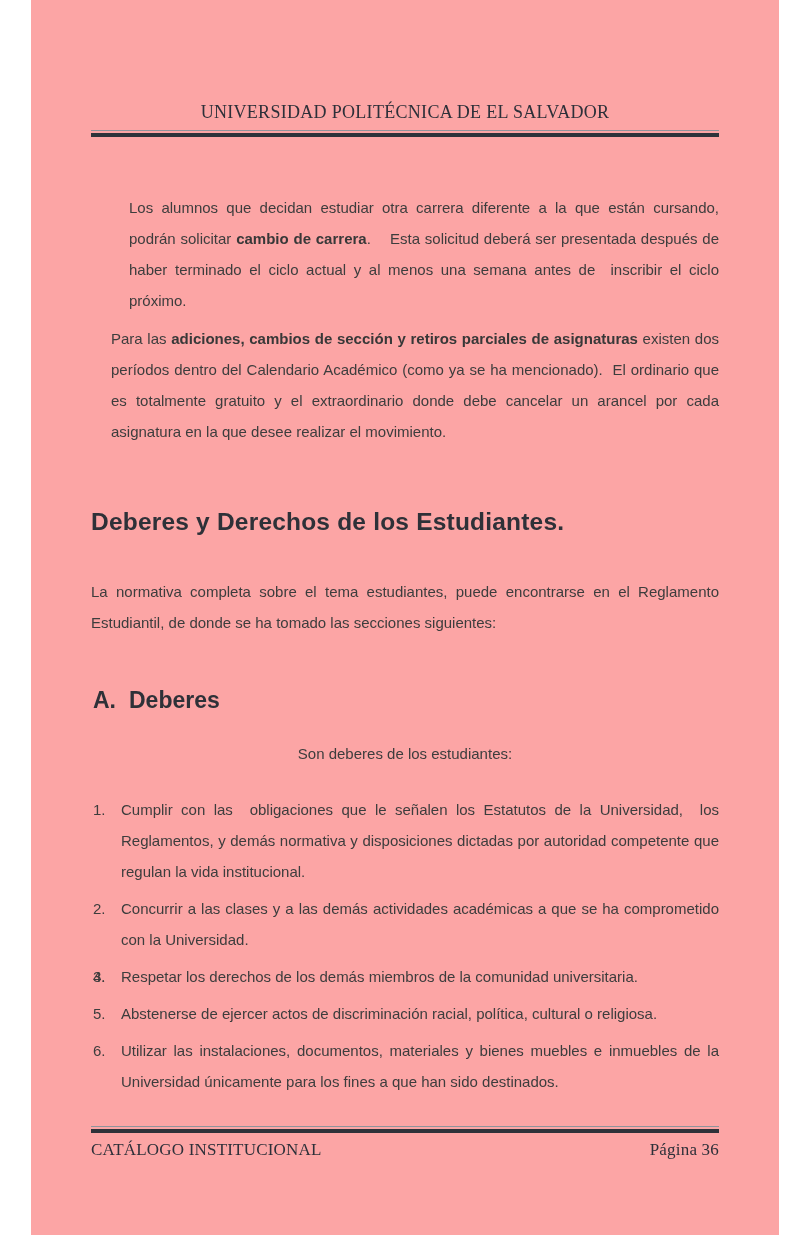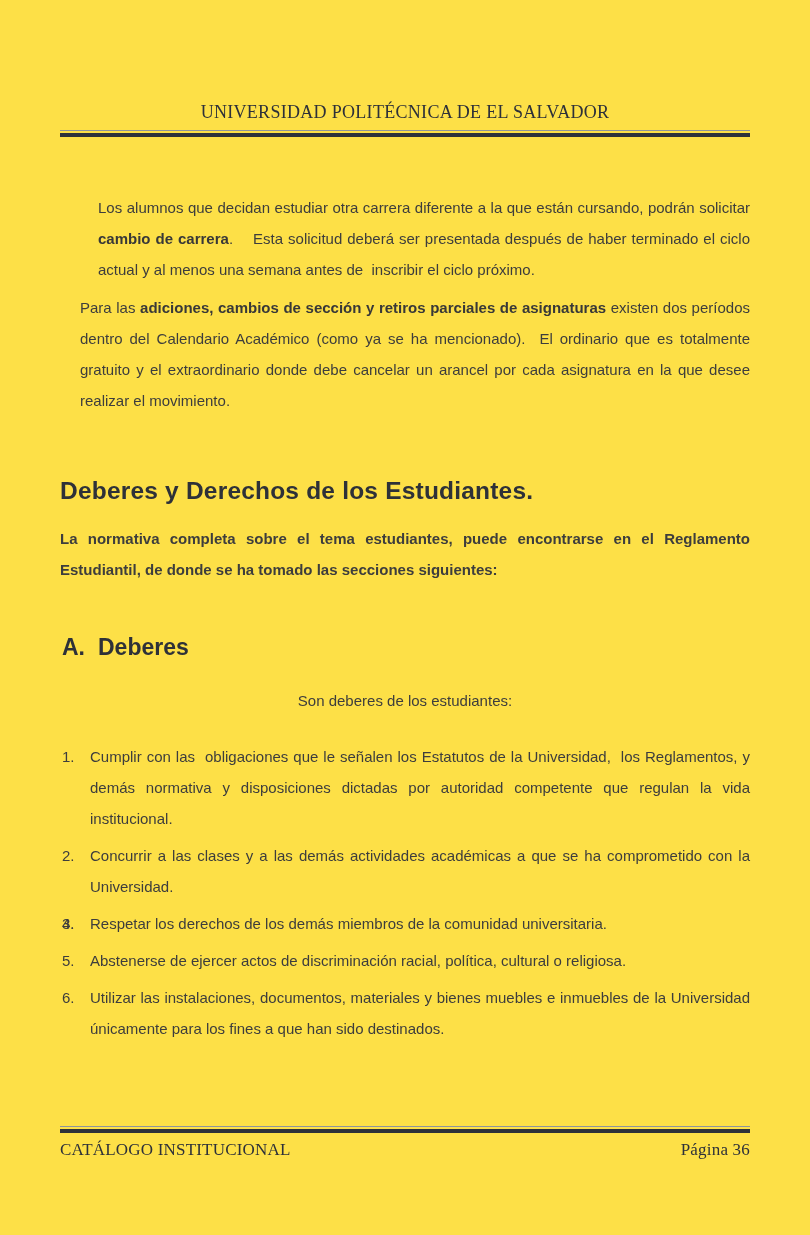--- a/index.html
+++ b/index.html
@@ -2,24 +2,24 @@
 <html lang="es"><head>
 <meta charset="utf-8">
 <style>
   html, body {
     margin: 0;
     padding: 0;
     background: #ffffff;
   }
   .page {
     position: relative;
-    width: 810px;
+    width: 748px;
     height: 1235px;
     margin: 0 auto;
-    background: #fde047;
+    background: #fca5a5;
     box-sizing: border-box;
     overflow: hidden;
     font-family: "Liberation Sans", sans-serif;
     color: #3d3d3d;
   }
   .content {
     padding: 0 60px;
   }
   
   .header-title {
@@ -51,21 +51,21 @@
   strong { font-weight: 700; color: #383838; }
   
   h1 {
     margin: 60px 0 0 0;
     font-size: 24.5px;
     line-height: 30px;
     font-weight: 700;
     color: #2e3138;
     letter-spacing: 0.2px;
   }
-  .sec-intro { margin-top: 17px; font-weight: bold; }
+  .sec-intro { margin-top: 39px; }
   h2 {
     margin: 49px 0 0 2px;
     font-size: 23px;
     line-height: 26px;
     font-weight: 700;
     color: #2e3138;
   }
   h2 .letter { margin-right: 13px; }
   .list-intro { margin-top: 25px; text-align: center; }
   

